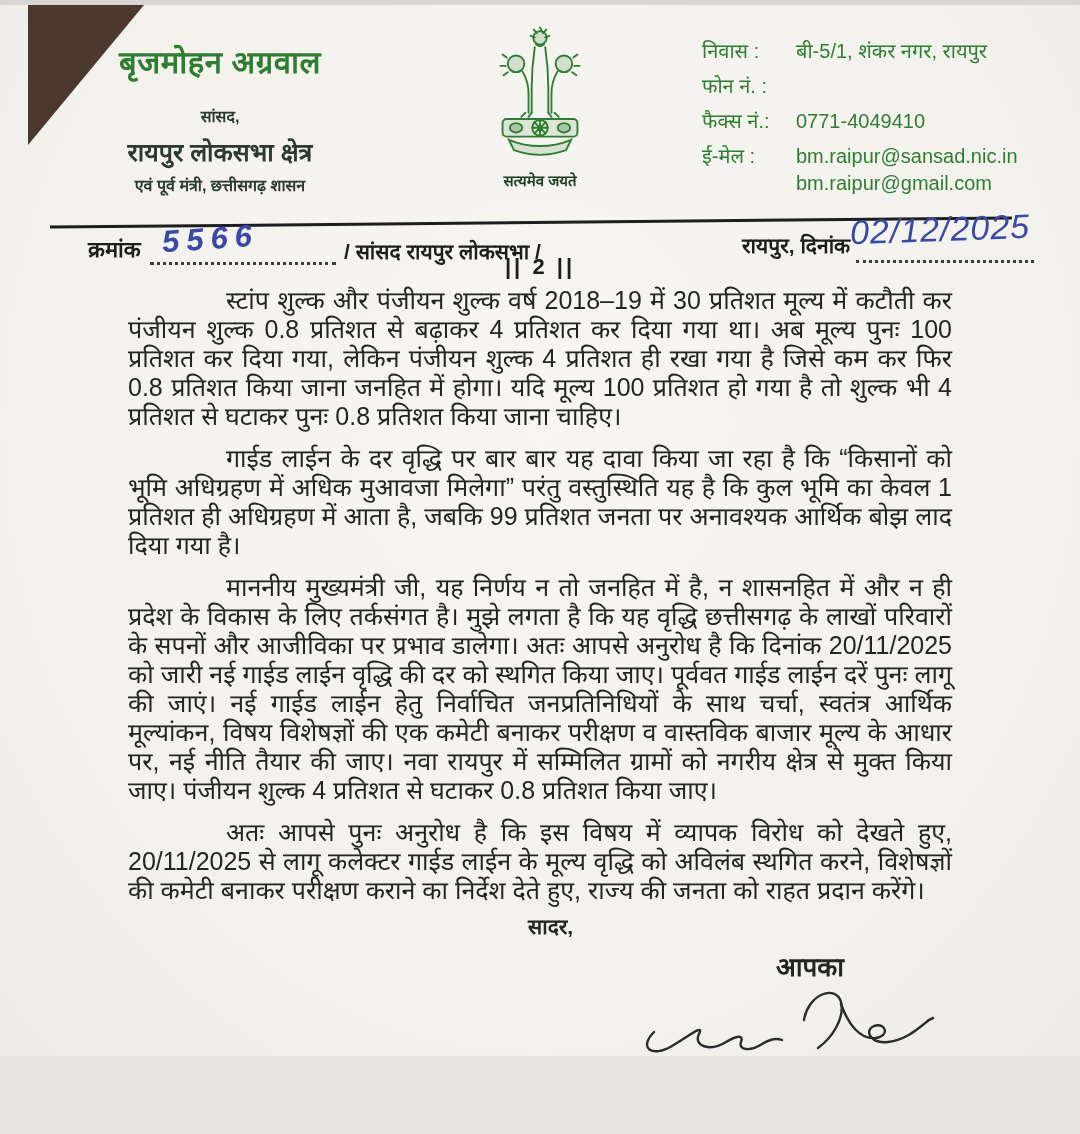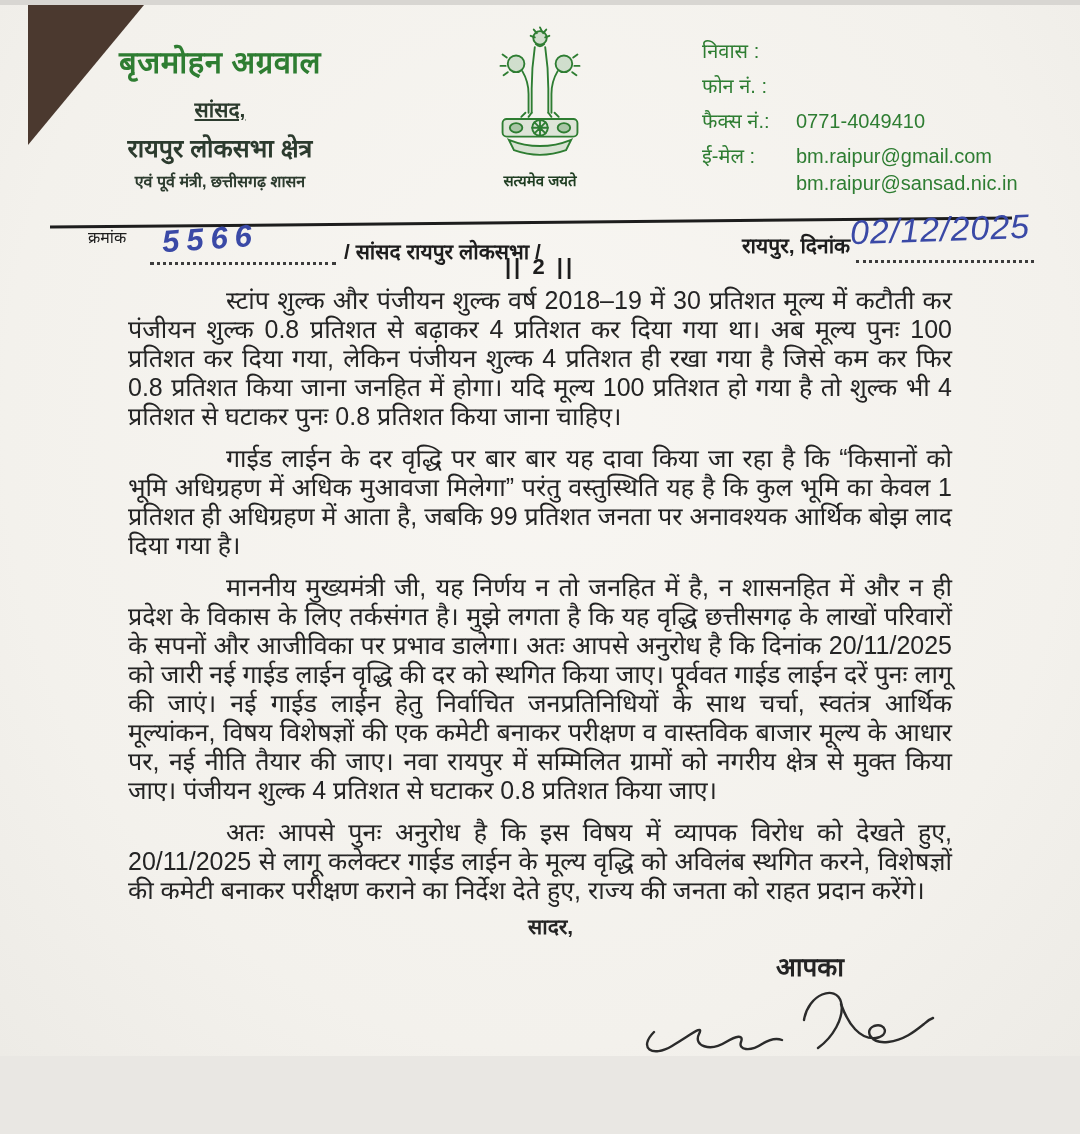--- a/index.html
+++ b/index.html
@@ -10,36 +10,36 @@
     font-family:"Liberation Sans", sans-serif;color:#242424;
   }
   .scan-edge-top{position:absolute;left:0;top:0;width:1080px;height:5px;background:#d8d6d2;}
   .corner-triangle{
     position:absolute;left:28px;top:5px;width:116px;height:140px;
     background:#4b392f;clip-path:polygon(0 0,100% 0,0 100%);
   }
   
   .lh-left{position:absolute;left:58px;top:40px;width:324px;text-align:center;}
   .lh-name{font-size:31px;font-weight:700;color:#2e7d32;letter-spacing:.5px;}
-  .lh-sub1{margin-top:13px;font-size:21px;font-weight:700;color:#2c3b2e;text-decoration:underline;}
+  .lh-sub1{margin-top:23px;font-size:16px;font-weight:700;color:#2c3b2e;}
   .lh-sub2{margin-top:7px;font-size:25px;font-weight:700;color:#2c3b2e;}
   .lh-sub3{margin-top:6px;font-size:16px;font-weight:700;color:#2c3b2e;}
   
   .emblem{position:absolute;left:476px;top:24px;width:128px;text-align:center;}
   .emblem-caption{margin-top:2px;font-size:15px;font-weight:700;color:#1f3d22;}
   
   .lh-right{position:absolute;left:702px;top:38px;width:318px;color:#2e7d32;}
   .lh-row{display:flex;margin-bottom:9px;font-size:20px;font-weight:400;line-height:26px;}
   .lh-row .lbl{width:94px;flex:none;}
   .lh-row .val{flex:1;}
   .email-val div{line-height:27px;}
   
   .rule{position:absolute;left:50px;top:221px;width:962px;height:3px;background:#1d1d1d;transform:rotate(-0.55deg);}
   
-  .ref-label{position:absolute;left:88px;top:226px;font-size:16px;font-weight:400;color:#1d1d1d;}
+  .ref-label{position:absolute;left:88px;top:233px;font-size:22px;font-weight:700;color:#1d1d1d;}
   .ref-dots{position:absolute;left:150px;top:240px;width:186px;height:22px;border-bottom:3px dotted #3c3c3c;}
   .ref-number{
     position:absolute;left:162px;top:221px;font-size:31px;color:#3a49a6;
     font-style:italic;font-weight:600;letter-spacing:7px;transform:rotate(-4deg);
   }
   .ref-suffix{position:absolute;left:344px;top:237px;font-size:21px;font-weight:700;color:#1d1d1d;}
   .date-prefix{position:absolute;left:742px;top:231px;font-size:21px;font-weight:700;color:#1d1d1d;}
   .date-dots{position:absolute;left:856px;top:238px;width:178px;height:22px;border-bottom:3px dotted #3c3c3c;}
   .date-hand{
     position:absolute;left:850px;top:210px;font-size:34px;color:#3a49a6;
@@ -92,33 +92,34 @@
 
         <path d="M20 111 q30 12 60 0 l-5 10 q-25 9 -50 0 z" fill="#2e7d32" fill-opacity="0.15"></path>
       </svg>
     </span>
     <div class="emblem-caption">सत्यमेव जयते</div>
   </div>
 
   <div class="lh-right">
     <div class="lh-row">
       <span class="lbl">निवास :</span>
+      <span class="val">बी-5/1, शंकर नगर, रायपुर</span>
     </div>
     <div class="lh-row">
       <span class="lbl">फोन नं. :</span>
     </div>
     <div class="lh-row">
       <span class="lbl">फैक्स नं.:</span>
       <span class="val">0771-4049410</span>
     </div>
     <div class="lh-row">
       <span class="lbl">ई-मेल :</span>
       <span class="val email-val">
+        <div>bm.raipur@sansad.nic.in</div>
         <div>bm.raipur@gmail.com</div>
-        <div>bm.raipur@sansad.nic.in</div>
       </span>
     </div>
   </div>
 
   <div class="rule"></div>
 
   <div class="ref-label">क्रमांक</div>
   <div class="ref-dots"></div>
   <div class="ref-number">5566</div>
   <div class="ref-suffix">/ सांसद रायपुर लोकसभा /</div>

